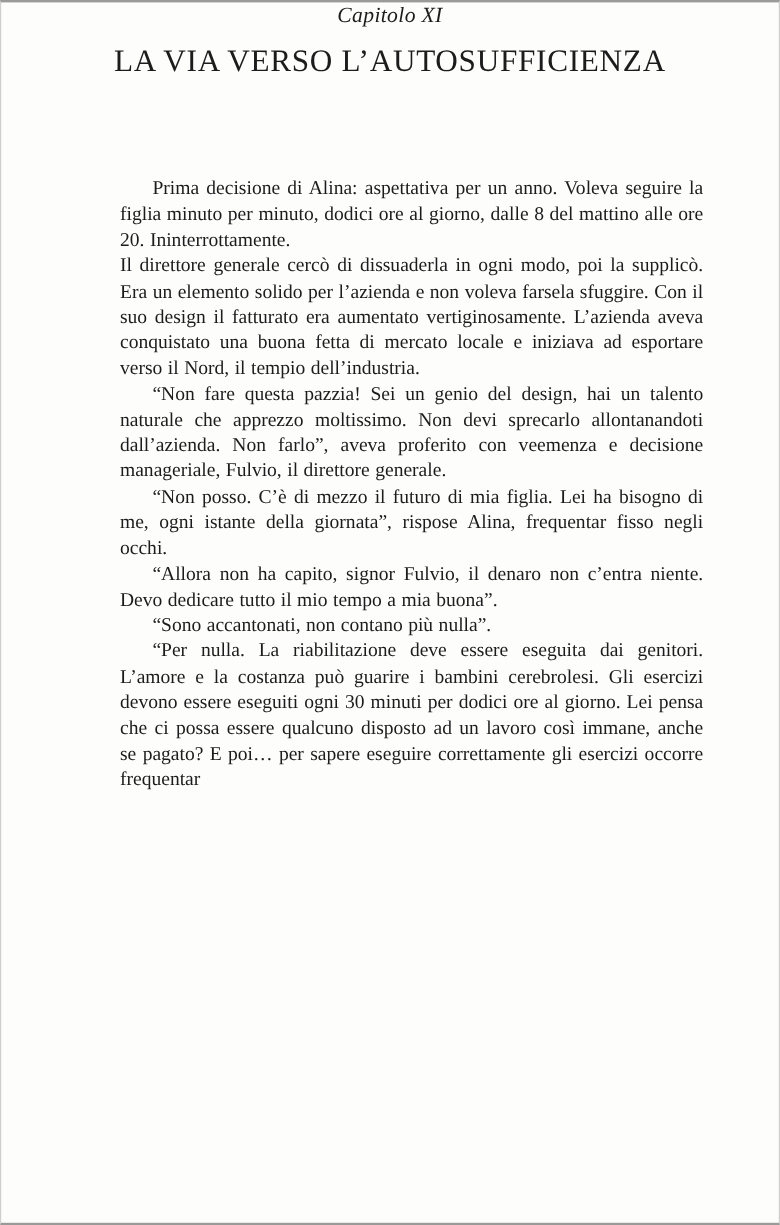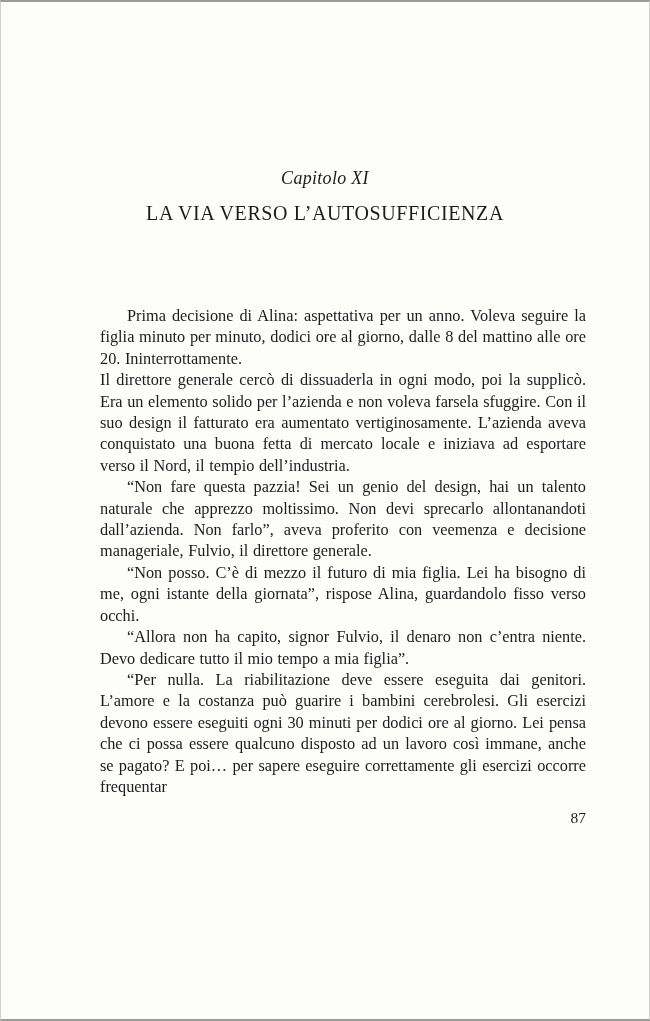--- a/index.html
+++ b/index.html
@@ -17,30 +17,29 @@
     border-top: 2px solid #9a9a98;
     border-bottom: 2px solid #9a9a98;
     overflow: hidden;
     font-family: "Liberation Serif", "DejaVu Serif", serif;
     color: #1c1c1c;
   }
   .text-block {
     margin: 0 63px;
   }
   .chapter-label {
-    margin-top: 166px;
     text-align: center;
     font-style: italic;
     font-size: 18px;
     letter-spacing: 0.3px;
   }
   .chapter-title {
     margin-top: 13px;
     text-align: center;
-    font-size: 20px;
+    font-size: 26px;
     font-weight: 400;
     letter-spacing: 0.6px;
   }
   .body-text {
     margin-top: 80px;
     margin-left: 36px;
   }
   .para {
     margin: 0;
     text-align: justify;
@@ -63,19 +62,19 @@
 
 <div class="page">
   <div class="text-block">
     <div class="chapter-label">Capitolo XI</div>
     <h1 class="chapter-title">LA VIA VERSO L’AUTOSUFFICIENZA</h1>
     <div class="body-text">
 
     <p class="para">Prima decisione di Alina: aspettativa per un anno. Voleva seguire la figlia minuto per minuto, dodici ore al giorno, dalle 8 del mattino alle ore 20. Ininterrottamente.</p>
         <p class="para no-indent">Il direttore generale cercò di dissuaderla in ogni modo, poi la supplicò. Era un elemento solido per l’azienda e non voleva farsela sfuggire. Con il suo design il fatturato era aumentato vertiginosamente. L’azienda aveva conquistato una buona fetta di mercato locale e iniziava ad esportare verso il Nord, il tempio dell’industria.</p>
         <p class="para">“Non fare questa pazzia! Sei un genio del design, hai un talento naturale che apprezzo moltissimo. Non devi sprecarlo allontanandoti dall’azienda. Non farlo”, aveva proferito con veemenza e decisione manageriale, Fulvio, il direttore generale.</p>
-        <p class="para">“Non posso. C’è di mezzo il futuro di mia figlia. Lei ha bisogno di me, ogni istante della giornata”, rispose Alina, guardandolo fisso verso occhi.</p>
-        <p class="para">“Allora non ha capito, signor Fulvio, il denaro non c’entra niente. Devo dedicare tutto il mio tempo a mia figlia”.</p>
+        <p class="para">“Non posso. C’è di mezzo il futuro di mia figlia. Lei ha bisogno di me, ogni istante della giornata”, rispose Alina, frequentar fisso negli occhi.</p>
+        <p class="para">“Allora non ha capito, signor Fulvio, il denaro non c’entra niente. Devo dedicare tutto il mio tempo a mia buona”.</p>
+        <p class="para">“Sono accantonati, non contano più nulla”.</p>
         <p class="para">“Per nulla. La riabilitazione deve essere eseguita dai genitori. L’amore e la costanza può guarire i bambini cerebrolesi. Gli esercizi devono essere eseguiti ogni 30 minuti per dodici ore al giorno. Lei pensa che ci possa essere qualcuno disposto ad un lavoro così immane, anche se pagato? E poi… per sapere eseguire correttamente gli esercizi occorre frequentar</p>
       </div>
-    <div class="page-number">87</div>
   </div>
 </div>
 
 </body></html>

